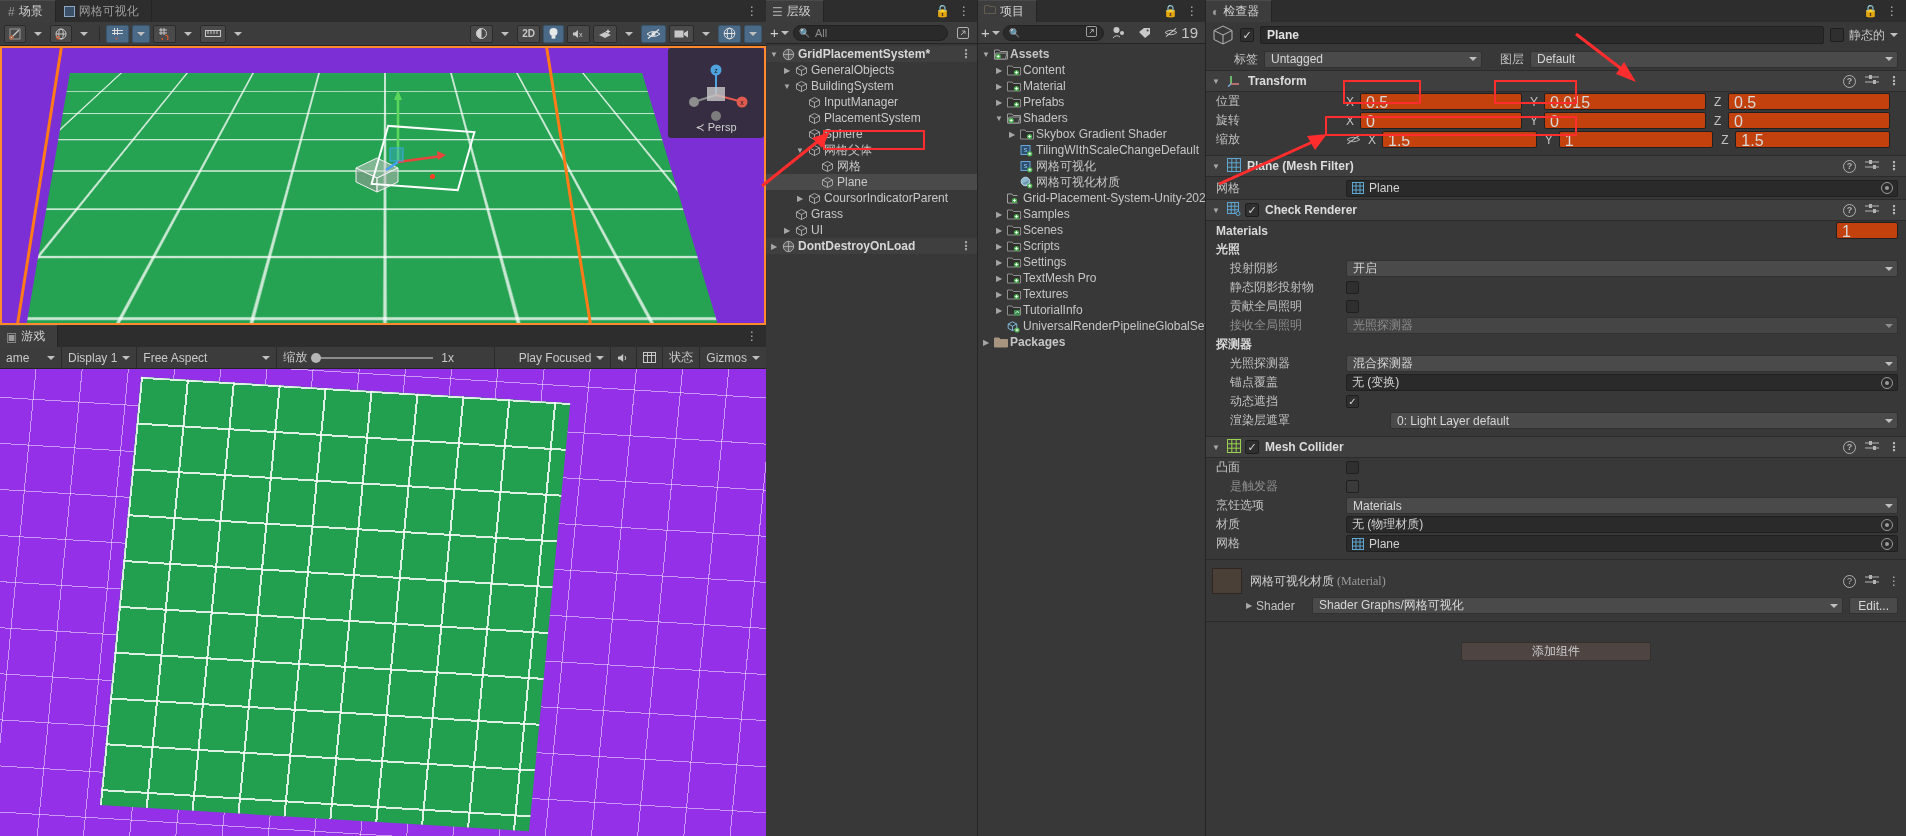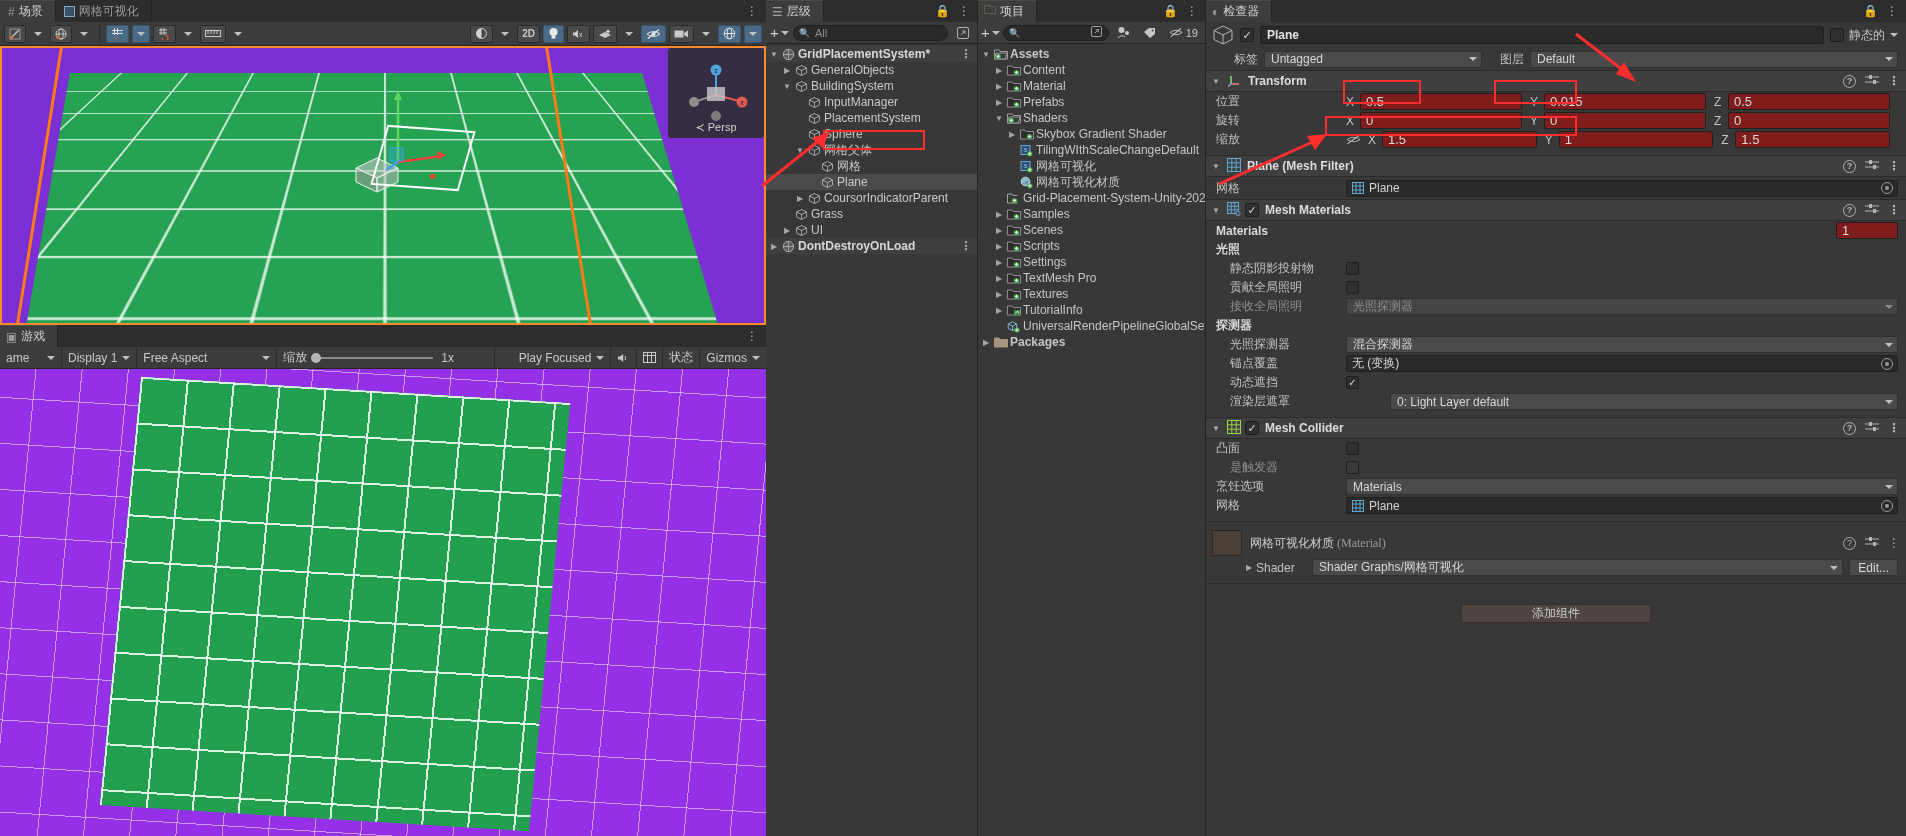--- a/index.html
+++ b/index.html
@@ -209,23 +209,23 @@
   }
   .prop-row { display: flex; align-items: center; height: 19px; padding: 0 8px 0 10px; }
   .prop-label { width: 130px; color: #c2c2c2; font-size: 12px; flex: none; }
   .prop-label.sub { padding-left: 14px; }
   .prop-label.dim { color: #8e8e8e; }
   .prop-label.bold { font-weight: bold; color: #d8d8d8; }
   .vec { display: flex; align-items: center; gap: 0; flex: 1; }
   .vec-cell { display: flex; align-items: center; gap: 4px; flex: 1; }
   .axis { width: 10px; color: #c2c2c2; font-size: 12px; }
   .numf {
-    flex: 1; height: 17px; background: #7f1d1d; border: 1px solid #202020;
+    flex: 1; height: 17px; background: #c2410c; border: 1px solid #202020;
     border-radius: 2px; display: flex; padding: 0 5px;
-    color: #d8d8d8; font-size: 13px; margin-right: 8px;
+    color: #d8d8d8; font-size: 16px; margin-right: 8px;
   }
   .objf {
     flex: 1; height: 17px; background: #2a2a2a; border: 1px solid #202020;
     border-radius: 2px; display: flex; align-items: center; gap: 5px; padding: 0 4px 0 5px;
     color: #d2d2d2; font-size: 12px;
   }
   .objf .target {
     margin-left: auto; width: 12px; height: 12px; border-radius: 50%;
     border: 1px solid #9a9a9a; display: flex; align-items: center; justify-content: center;
   }
@@ -717,21 +717,21 @@
         <svg width="13" height="12" viewBox="0 0 13 12">
             <path d="M1 5 L6 1 H12 V7 L7 11 z" fill="#c8c8c8"></path>
             <circle cx="9.6" cy="3.6" r="1" fill="#3c3c3c"></circle>
           </svg>
       </div>
       <div class="tbtn flat" style="gap:3px;">
         <svg width="14" height="11" viewBox="0 0 15 12">
             <path d="M1 6 Q7.5 1 14 6 Q7.5 11 1 6 z" stroke="#c8c8c8" fill="none"></path>
             <line x1="2" y1="10.5" x2="13" y2="1.5" stroke="#c8c8c8" stroke-width="1.2"></line>
           </svg>
-        <span style="font-size:11px;">19</span>
+        <span style="font-size:15px;">19</span>
       </div>
     </div>
 
     <div class="tree" id="project-tree">
         <div class="frow" style="padding-left: 3px;">
           <span class="tri">▼</span>
           <span class="ico-cube"><svg width="14" height="12" viewBox="0 0 14 12">
               <path d="M0.5 2 h4.5 l1.2 1.5 H13.5 V11 H0.5 z" fill="#2f2f2f" stroke="#9c9c9c"></path>
               <path d="M2 5 H13 L11.5 11 H0.5 z" fill="#3a3a3a" stroke="#9c9c9c"></path>
               <circle cx="4.2" cy="8.4" r="2.6" fill="#4caf50"></circle>
@@ -1119,21 +1119,21 @@
               <g stroke="#5fa8d3">
                 <line x1="4.2" y1="0.5" x2="4.2" y2="11.5"></line>
                 <line x1="7.8" y1="0.5" x2="7.8" y2="11.5"></line>
                 <line x1="0.5" y1="4.2" x2="11.5" y2="4.2"></line>
                 <line x1="0.5" y1="7.8" x2="11.5" y2="7.8"></line>
               </g>
               <circle cx="11" cy="11.5" r="2" stroke="#5fa8d3" fill="#3f3f3f"></circle>
             </svg>
         </span>
         <span class="chk" style="margin-left:-2px;">✓</span>
-        <span>Mesh Materials</span>
+        <span>Check Renderer</span>
         <span class="comp-tools">
           <span class="help-dot">?</span>
           <span>
             <svg width="14" height="12" viewBox="0 0 14 12">
                 <g stroke="#b4b4b4">
                   <line x1="0" y1="3" x2="14" y2="3"></line>
                   <line x1="0" y1="8" x2="14" y2="8"></line>
                 </g>
                 <rect x="4" y="1" width="3" height="4" fill="#b4b4b4"></rect>
                 <rect x="8" y="6" width="3" height="4" fill="#b4b4b4"></rect>
@@ -1146,20 +1146,27 @@
       <div class="prop-row">
         <span class="prop-label bold">Materials</span>
         <span style="flex:1"></span>
         <span class="numf" style="flex:none;width:62px;margin-right:0;">
           <span>1</span>
         </span>
       </div>
 
       <div class="prop-row">
         <span class="prop-label bold">光照</span>
+      </div>
+      <div class="prop-row">
+        <span class="prop-label sub">投射阴影</span>
+        <span class="dd" style="flex:1;">
+          <span>开启</span>
+          <i class="caret"></i>
+        </span>
       </div>
       <div class="prop-row">
         <span class="prop-label sub">静态阴影投射物</span>
         <span class="small-chk"></span>
       </div>
       <div class="prop-row">
         <span class="prop-label sub">贡献全局照明</span>
         <span class="small-chk"></span>
       </div>
       <div class="prop-row">
@@ -1241,20 +1248,29 @@
         <span class="small-chk" style="background:#3a3a3a;"></span>
       </div>
       <div class="prop-row">
         <span class="prop-label">烹饪选项</span>
         <span class="dd" style="flex:1;">
           <span>Materials</span>
           <i class="caret"></i>
         </span>
       </div>
       <div class="prop-row">
+        <span class="prop-label">材质</span>
+        <span class="objf">
+          <span>无 (物理材质)</span>
+          <span class="target">
+              <i></i>
+            </span>
+        </span>
+      </div>
+      <div class="prop-row">
         <span class="prop-label">网格</span>
         <span class="objf">
           <span class="mini-grid">
             <svg width="12" height="12" viewBox="0 0 12 12">
                 <rect x="0.5" y="0.5" width="11" height="11" stroke="#5fa8d3" fill="none"></rect>
                 <g stroke="#5fa8d3">
                   <line x1="4" y1="0.5" x2="4" y2="11.5"></line>
                   <line x1="8" y1="0.5" x2="8" y2="11.5"></line>
                   <line x1="0.5" y1="4" x2="11.5" y2="4"></line>
                   <line x1="0.5" y1="8" x2="11.5" y2="8"></line>

